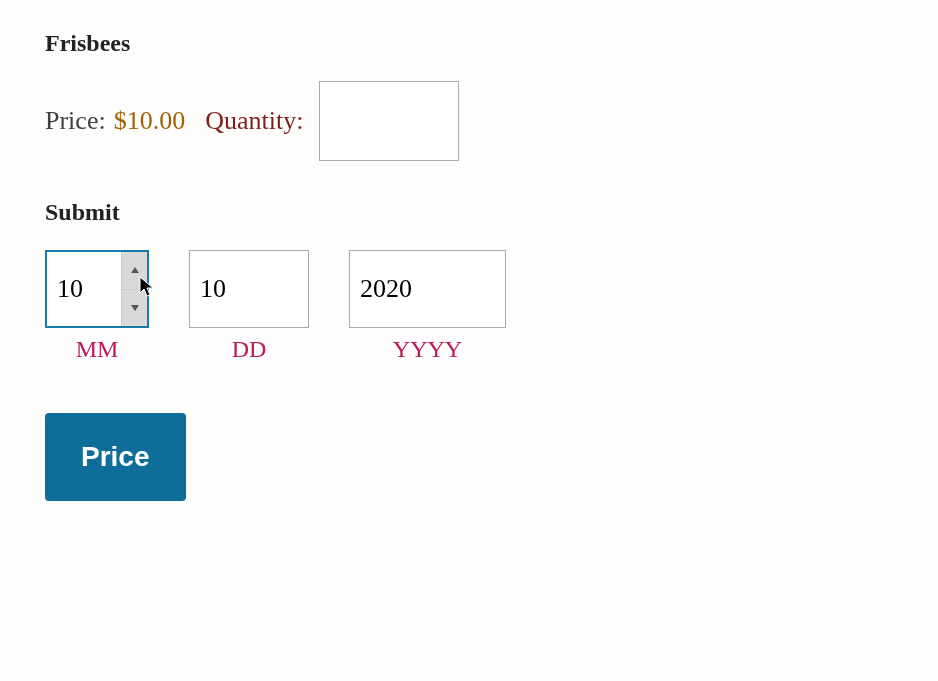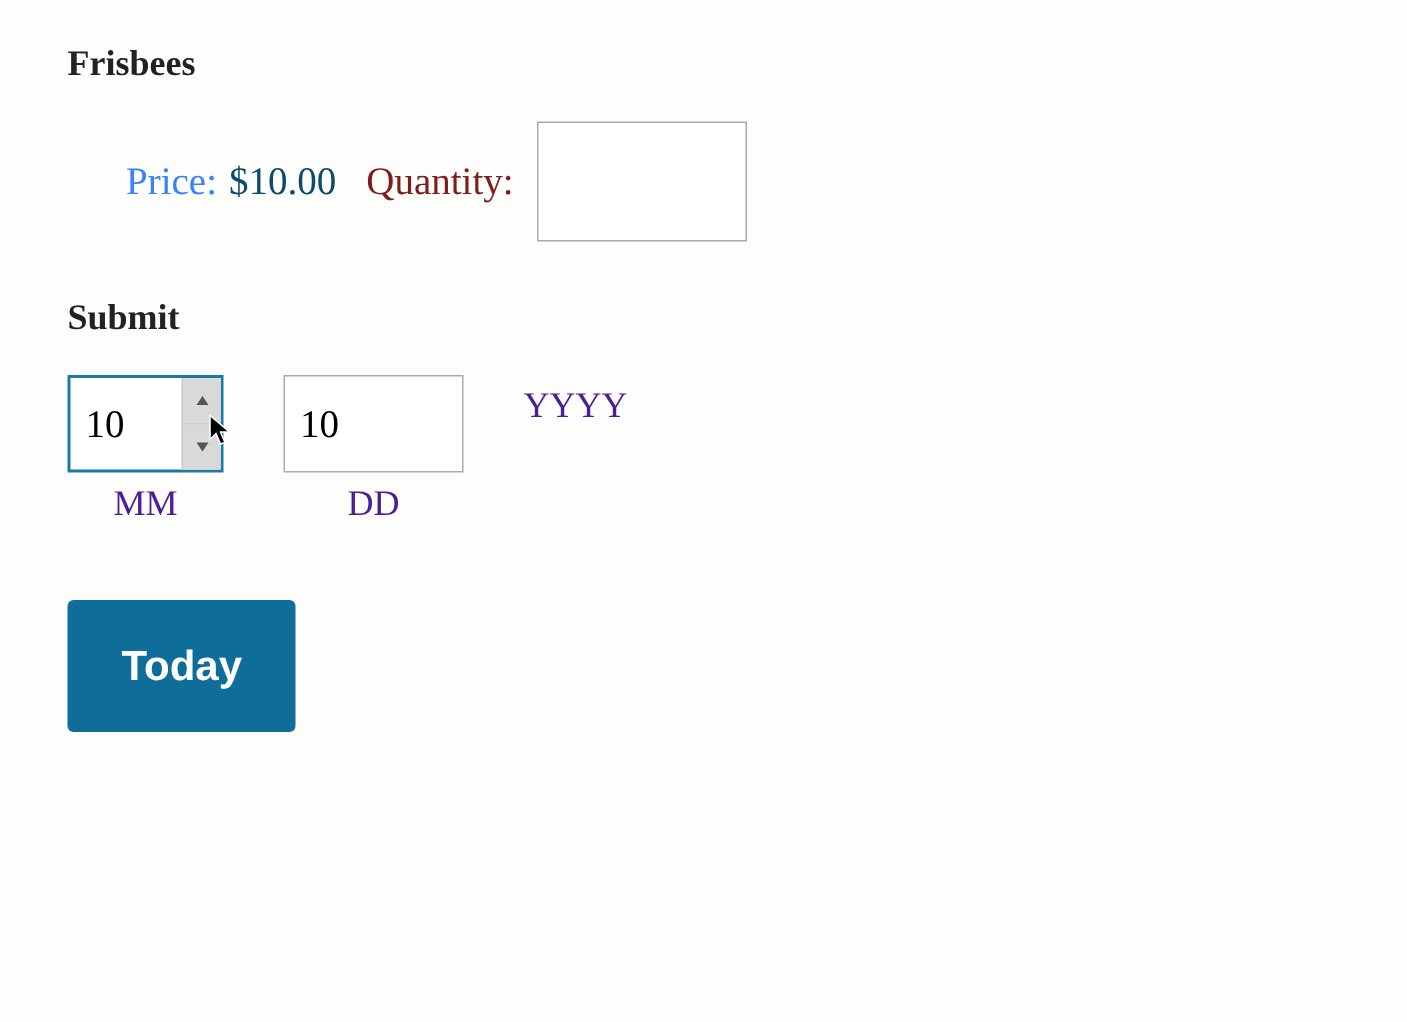--- a/index.html
+++ b/index.html
@@ -23,26 +23,25 @@
     
     .price-row {
       display: flex;
       align-items: center;
       gap: 8px;
       font-size: 26px;
       margin-bottom: 38px;
     }
     
     .price-label {
-      color: #3b82f6;
-      margin-left: 39px;
+      color: #404040;
     }
     
     .price-value {
-      color: #0c4a6e;
+      color: #a16207;
       margin-right: 12px;
     }
     
     .quantity-label {
       color: #7f1d1d;
     }
     
     .quantity-input {
       width: 140px;
       height: 80px;
@@ -64,21 +63,21 @@
       flex-direction: column;
       align-items: center;
     }
     
     .date-input-wrap {
       position: relative;
       display: flex;
       align-items: stretch;
       border: 1px solid #aaa;
       background: #fff;
-      height: 65px;
+      height: 78px;
     }
     
     .date-input-wrap.focused {
       border: 2px solid #1a7aa8;
     }
     
     .date-input {
       border: none;
       outline: none;
       font-size: 26px;
@@ -123,21 +122,21 @@
     
     .spinner-btn svg {
       width: 10px;
       height: 8px;
       fill: #555;
     }
     
     .date-sublabel {
       font-size: 24px;
       margin-top: 8px;
-      color: #4c1d95;
+      color: #be185d;
     }
     
     .submit-btn {
       background: #0f6d99;
       color: #fff;
       border: none;
       border-radius: 4px;
       font-size: 28px;
       font-weight: bold;
       font-family: Arial, Helvetica, sans-serif;
@@ -191,21 +190,24 @@
   </div>
 
   <div class="date-col">
     <div class="date-input-wrap">
       <input type="text" class="date-input dd-wrap" value="10" style="">
     </div>
     <div class="date-sublabel">DD</div>
   </div>
 
   <div class="date-col">
+    <div class="date-input-wrap">
+      <input type="text" class="date-input yyyy-wrap" value="2020" style="">
+    </div>
     <div class="date-sublabel">YYYY</div>
   </div>
 
 </div>
 
-<button class="submit-btn">Today</button>
+<button class="submit-btn">Price</button>
 
 
 
 
 </body></html>

